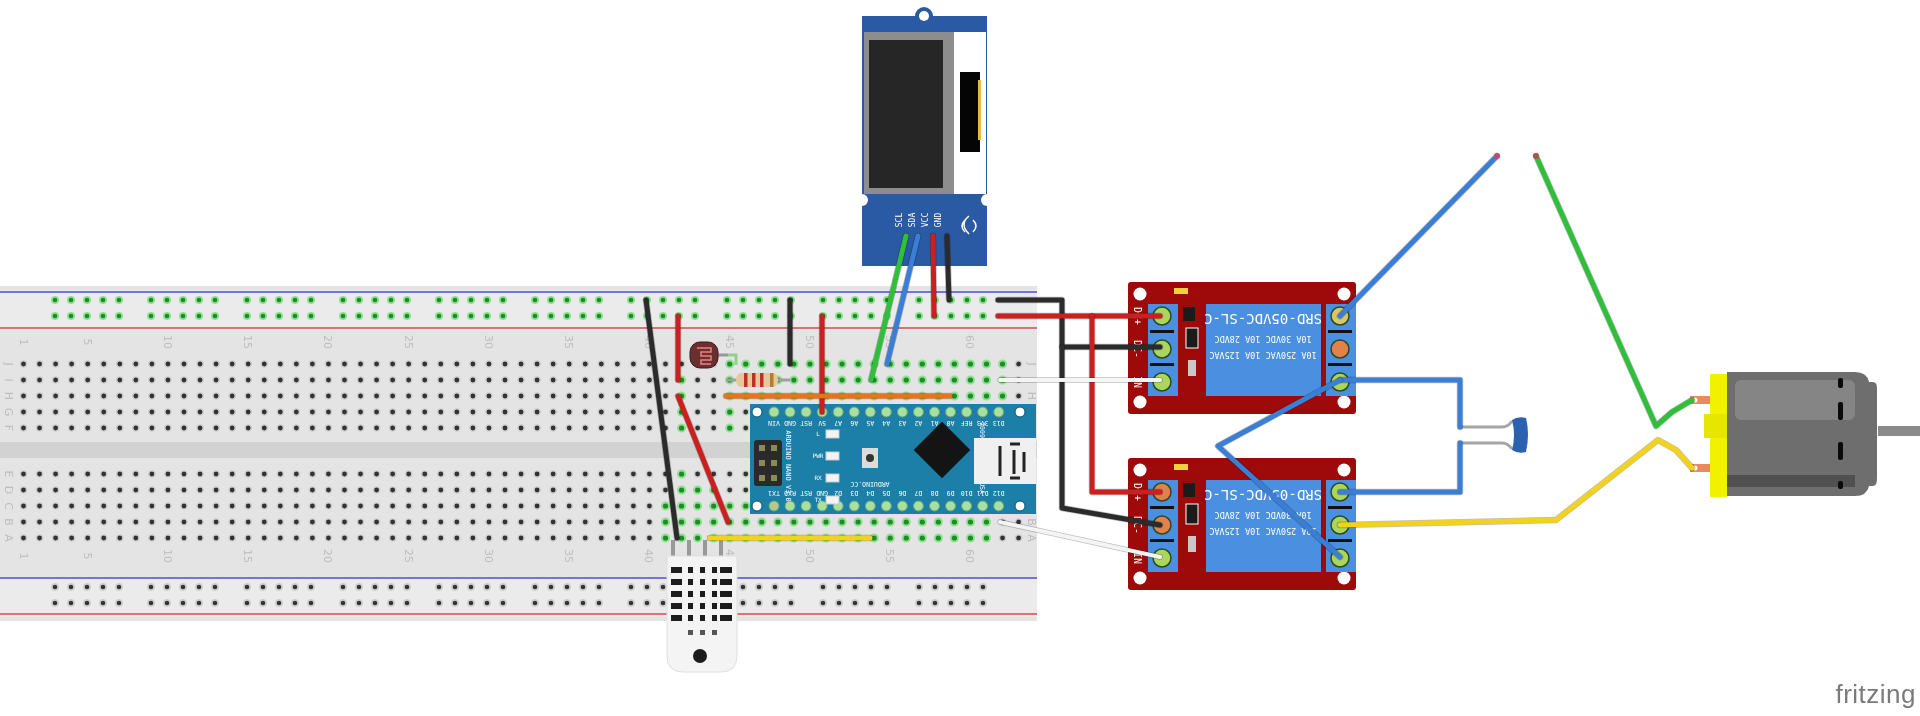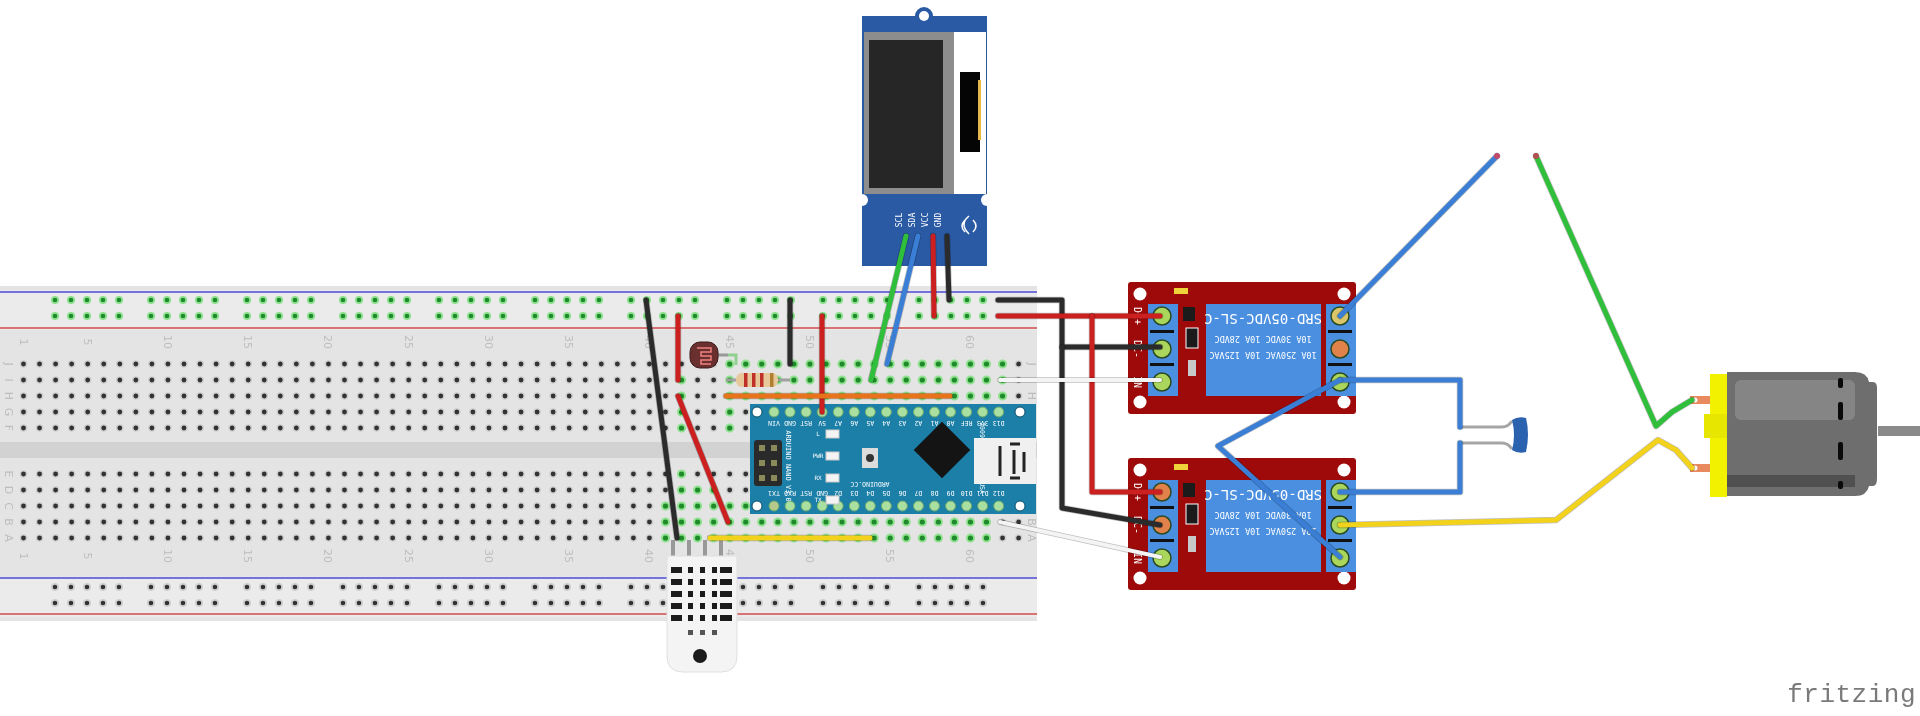--- a/index.html
+++ b/index.html
@@ -1,20 +1,20 @@
 <!DOCTYPE html>
 <html><head>
 <meta charset="utf-8">
 <style>
   html, body { margin:0; padding:0; background:#ffffff; }
   body { width:1920px; height:716px; overflow:hidden; position:relative; font-family:"DejaVu Sans", sans-serif; }
   #canvas { position:absolute; left:0; top:0; }
   .lbl { font-family:"DejaVu Sans Mono", monospace; }
   .bbnum { font-family:"DejaVu Sans", sans-serif; font-size:11px; fill:#bdbdbd; }
-  .brand { position:absolute; right:4px; bottom:6px; font-family:Liberation Mono, monospace; font-size:26px; color:#7a7a7a; letter-spacing:0.5px; }
+  .brand { position:absolute; right:4px; bottom:6px; font-family:Liberation Sans, sans-serif; font-size:26px; color:#7a7a7a; letter-spacing:0.5px; }
 </style>
 </head>
 <body>
 
 <svg id="canvas" width="1920" height="716" viewBox="0 0 1920 716">
   <g id="bb">
       <rect x="0" y="286" width="1037" height="335" fill="#e4e4e4"></rect>
       <rect x="0" y="290" width="1037" height="40" fill="#ebebeb"></rect>
       <line x1="0" y1="292" x2="1037" y2="292" stroke="#4b4bd6" stroke-width="1.5"></line>
       <line x1="0" y1="328" x2="1037" y2="328" stroke="#d04b4b" stroke-width="1.5"></line>

